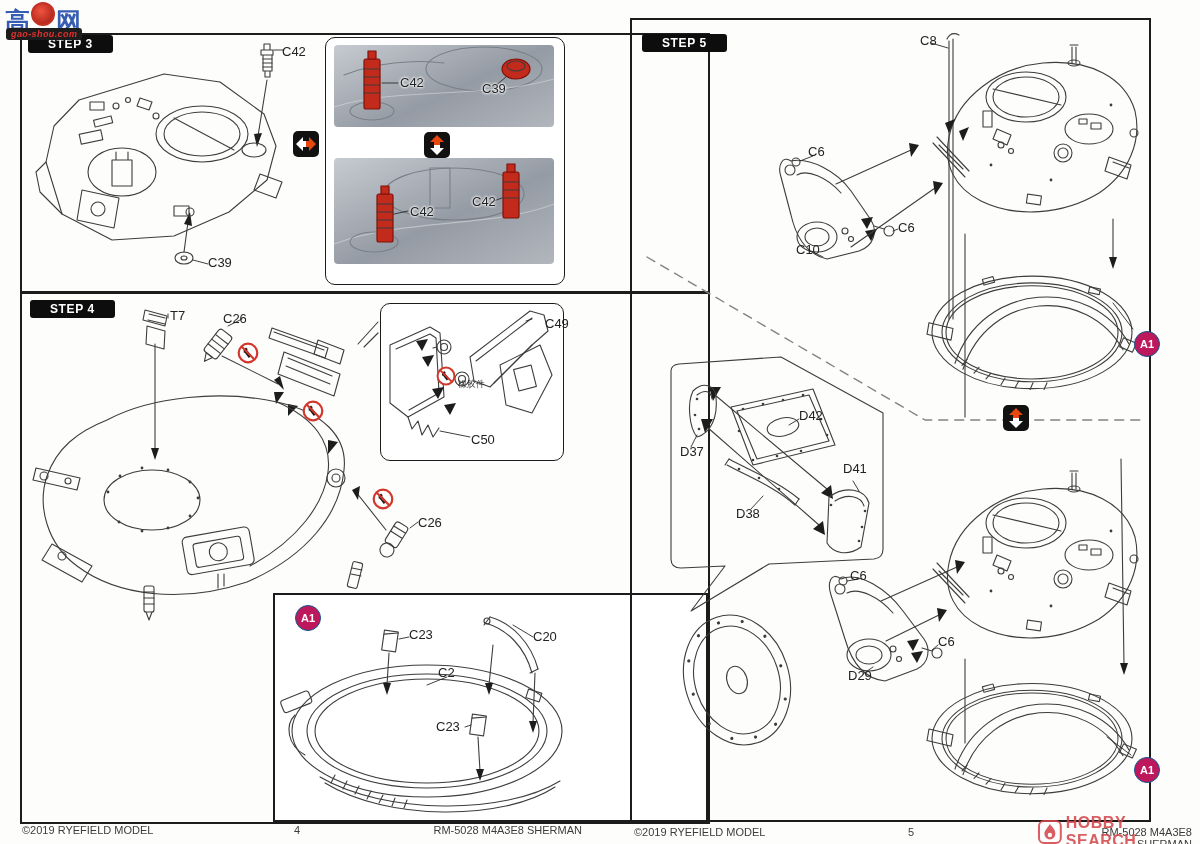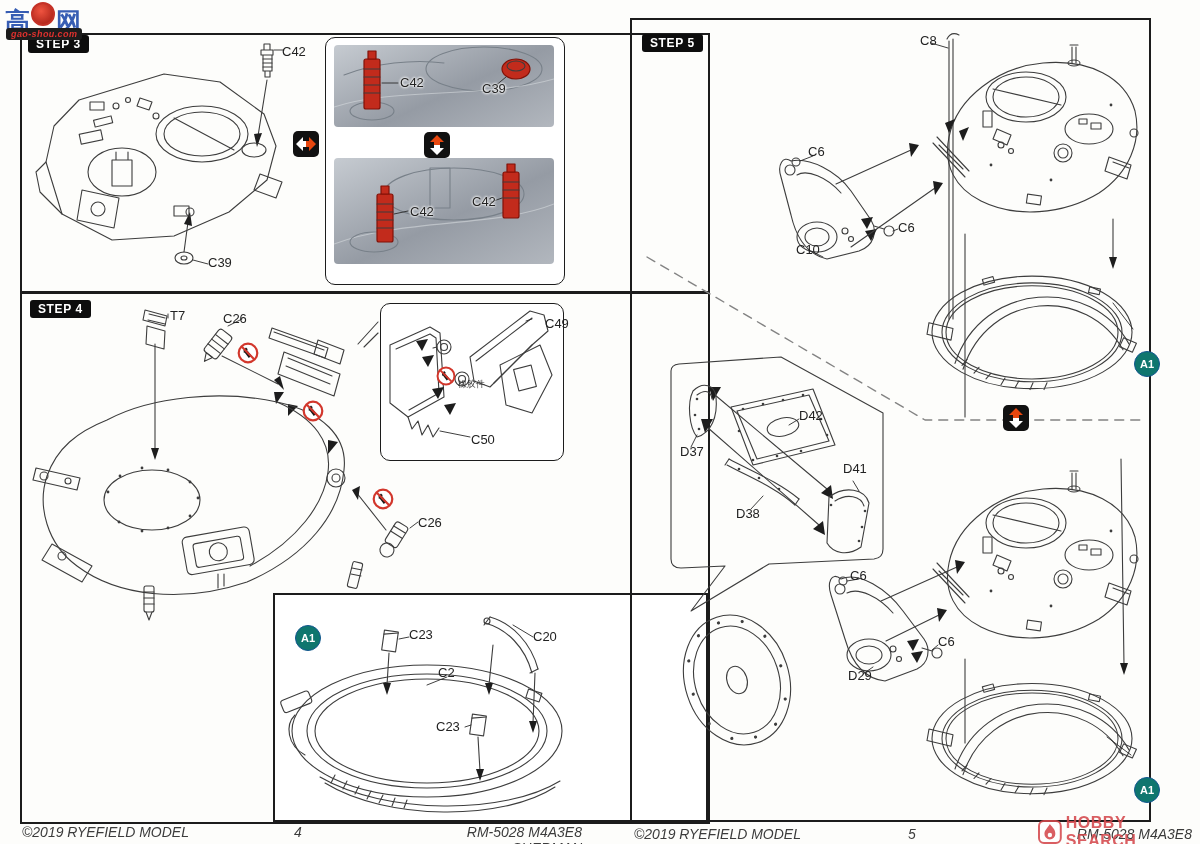--- a/index.html
+++ b/index.html
@@ -1,45 +1,45 @@
 <!DOCTYPE html>
 <html><head>
 <meta charset="utf-8">
 <style>
   html,body{margin:0;padding:0;}
   body{width:1200px;height:844px;position:relative;background:#fdfdfb;font-family:"Liberation Sans",sans-serif;overflow:hidden;}
   .box{position:absolute;border:2px solid #1c1c1c;}
   .rbox{border-radius:10px;border-width:1.5px;}
-  .steplab{position:absolute;background:#0d0d0d;color:#fff;font-weight:bold;font-size:12px;padding:2px 8px;border-radius:3px;letter-spacing:.6px;z-index:6;}
+  .steplab{position:absolute;background:#0d0d0d;color:#fff;font-weight:bold;font-size:12px;padding:2px 20px;border-radius:3px;letter-spacing:.6px;z-index:6;}
   .plabel{position:absolute;font-size:13px;color:#222;white-space:nowrap;z-index:5;}
   .plabel-sm{position:absolute;font-size:9px;color:#333;white-space:nowrap;z-index:5;margin-top:16px;}
   .halo{text-shadow:0 0 3px #fff,0 0 3px #fff,0 0 2px #fff;}
-  .badge{position:absolute;width:24px;height:24px;border-radius:50%;background:#0f766e;border:1.5px solid #11568f;color:#fff;
-         font-weight:bold;font-size:11px;display:flex;align-items:center;justify-content:center;z-index:7;margin-top:20px;}
+  .badge{position:absolute;width:24px;height:24px;border-radius:50%;background:#be185d;border:1.5px solid #11568f;color:#fff;
+         font-weight:bold;font-size:11px;display:flex;align-items:center;justify-content:center;z-index:7;}
   .photo{position:absolute;border-radius:4px;background:linear-gradient(155deg,#c6cbd1 0%,#959ba4 55%,#b2b7be 100%);overflow:hidden;}
   .icon{position:absolute;z-index:6;}
   svg.line{position:absolute;overflow:visible;z-index:2;}
   svg.line path,svg.line ellipse,svg.line circle,svg.line line,svg.line polyline,svg.line rect,svg.line polygon
     {stroke:#3d3d3d;fill:none;stroke-width:1.1;stroke-linejoin:round;stroke-linecap:round;}
   svg.line .f{fill:#1d1d1d;stroke:none;}
   svg.line .dot{fill:#3d3d3d;stroke:none;}
   svg.line .dash{stroke:#838383;stroke-width:1.4;stroke-dasharray:9 7;}
   svg.line .red{fill:#c22b1c;stroke:#811107;stroke-width:1.2;}
   svg.line .gray1{stroke:#788089;}
   svg.line .gray2{stroke:#d6dade;}
   svg.line .ldr{stroke:#2a2a2a;stroke-width:.9;}
   .wmtop{position:absolute;left:5px;top:2px;z-index:9;opacity:.95;}
   .wmtop .glyph{font-size:25px;font-weight:bold;color:#2d55b0;text-shadow:0 0 2px #fff;font-family:"DejaVu Sans",sans-serif;}
   .wmbar{position:absolute;left:6px;top:28px;background:#1c1c1c;border-radius:3px;color:#e0312e;font-weight:bold;font-size:9px;
          padding:1px 5px;z-index:9;font-style:italic;letter-spacing:.4px;}
   .gslogo{display:inline-block;width:20px;height:20px;border-radius:50%;vertical-align:4px;margin:0 1px;
           background:radial-gradient(circle at 40% 35%,#ef4b36,#9c0e05);border:2px solid #c2281c;}
   .hs{position:absolute;left:1038px;top:814px;display:flex;align-items:center;gap:4px;z-index:9;opacity:.88;}
   .hs .hstext{font-size:16px;font-weight:bold;color:#d5494d;letter-spacing:.5px;font-family:"Liberation Sans",sans-serif;}
-  .footer{position:absolute;font-size:14px;color:#3c3c3c;z-index:4;font-style:italic;}
+  .footer{position:absolute;font-size:11px;color:#3c3c3c;z-index:4;}
 </style>
 </head>
 <body>
 
 <div class="wmtop">
   <span class="glyph">高</span><span class="gslogo"></span><span class="glyph">网</span>
 </div>
 <div class="wmbar">gao-shou.com</div>
 
 <div class="box" style="left:20px;top:33px;width:686px;height:256px;"></div>

